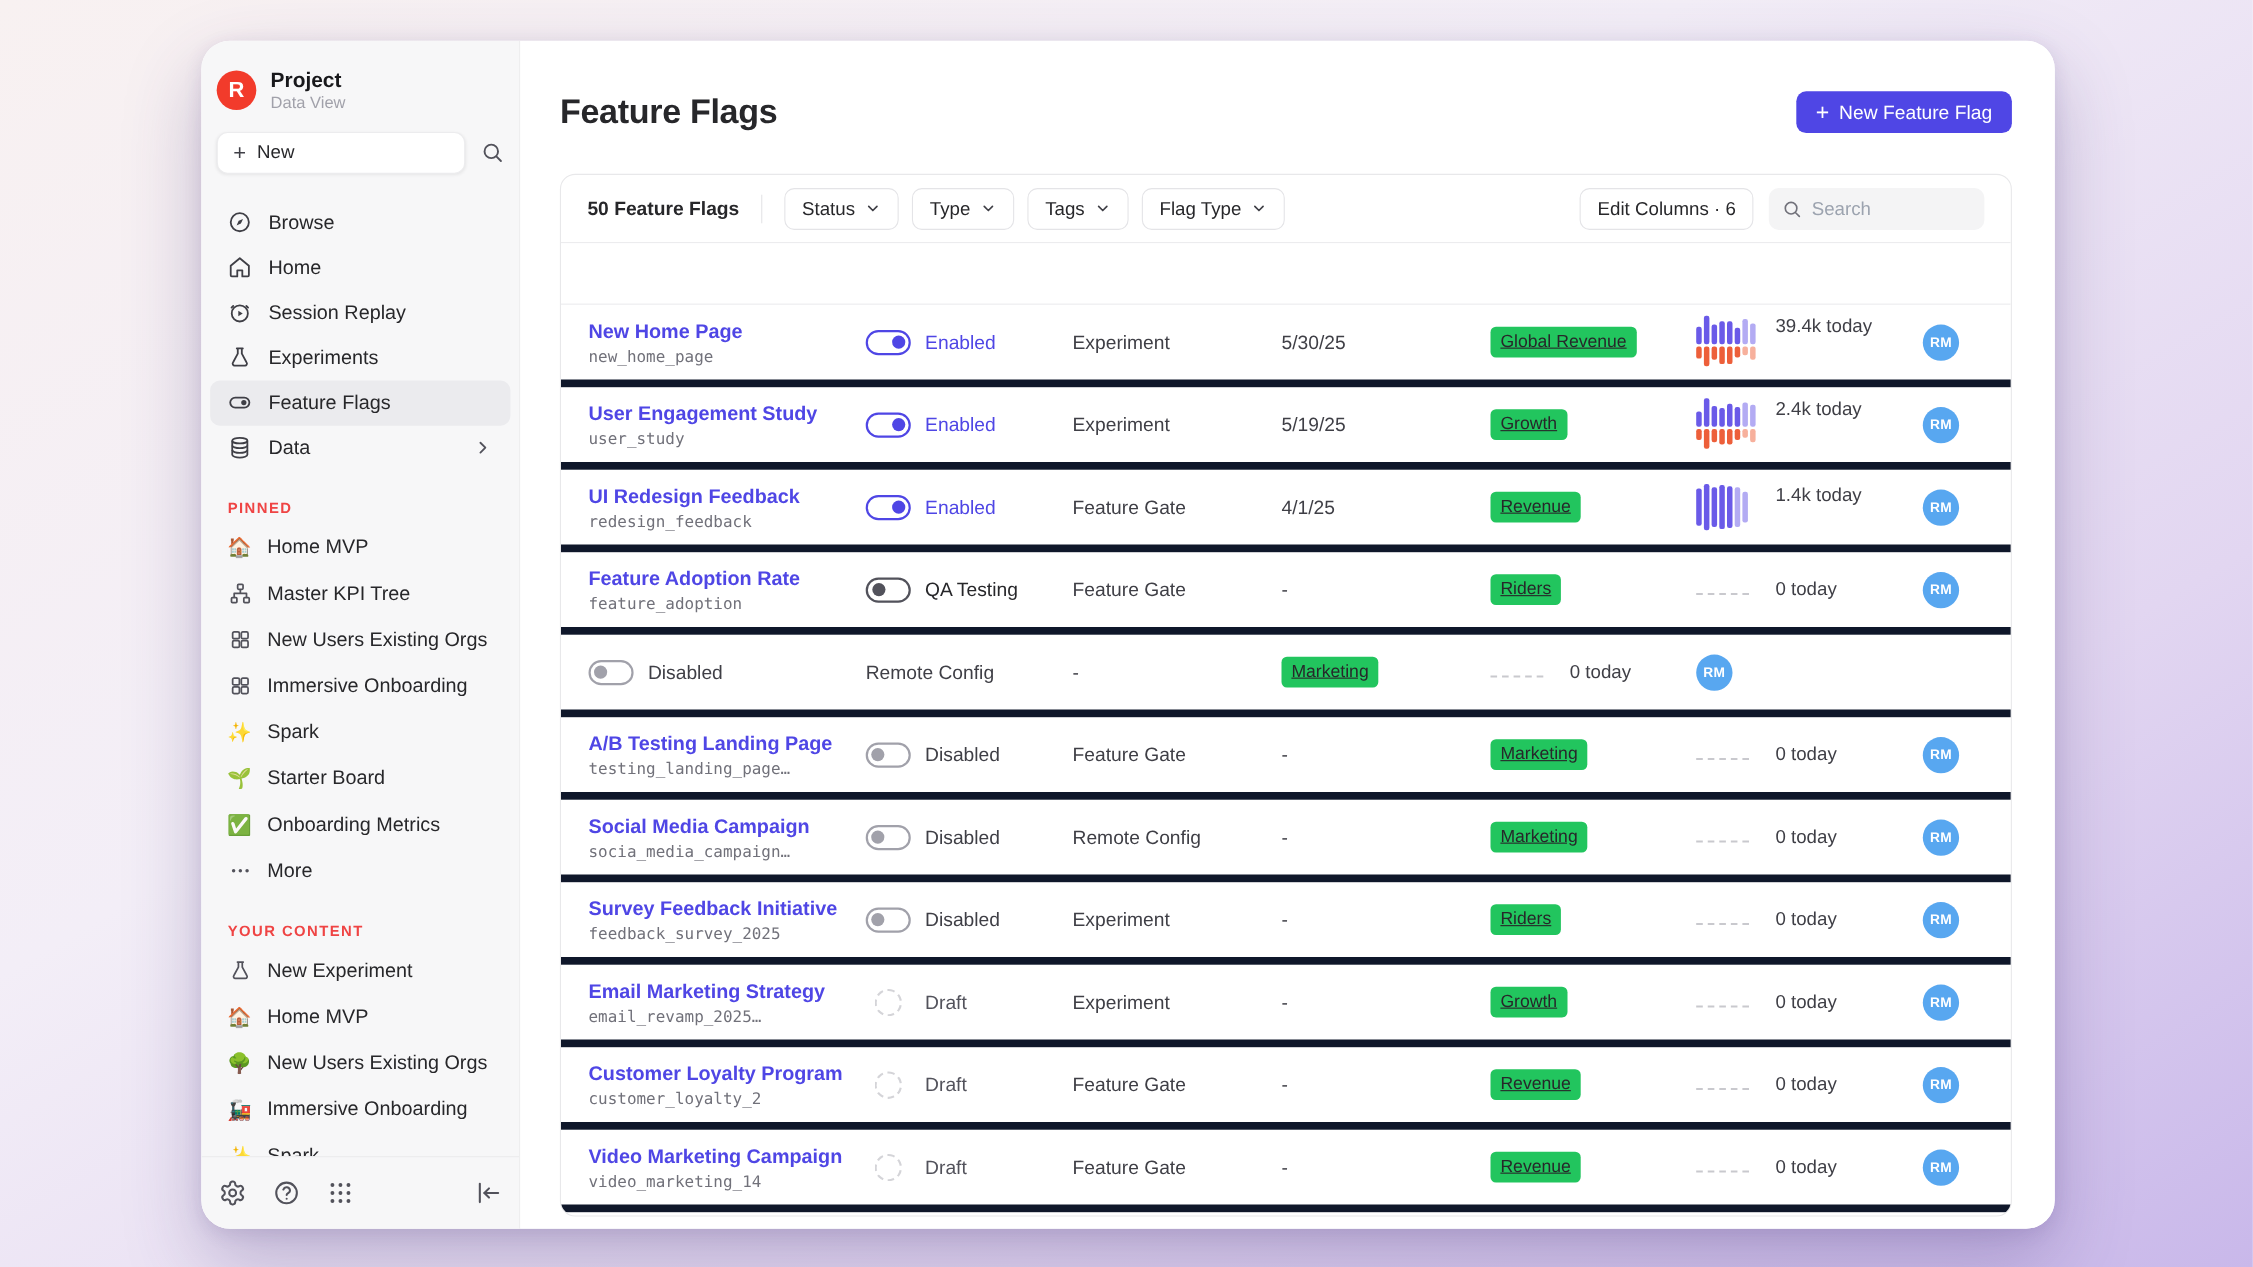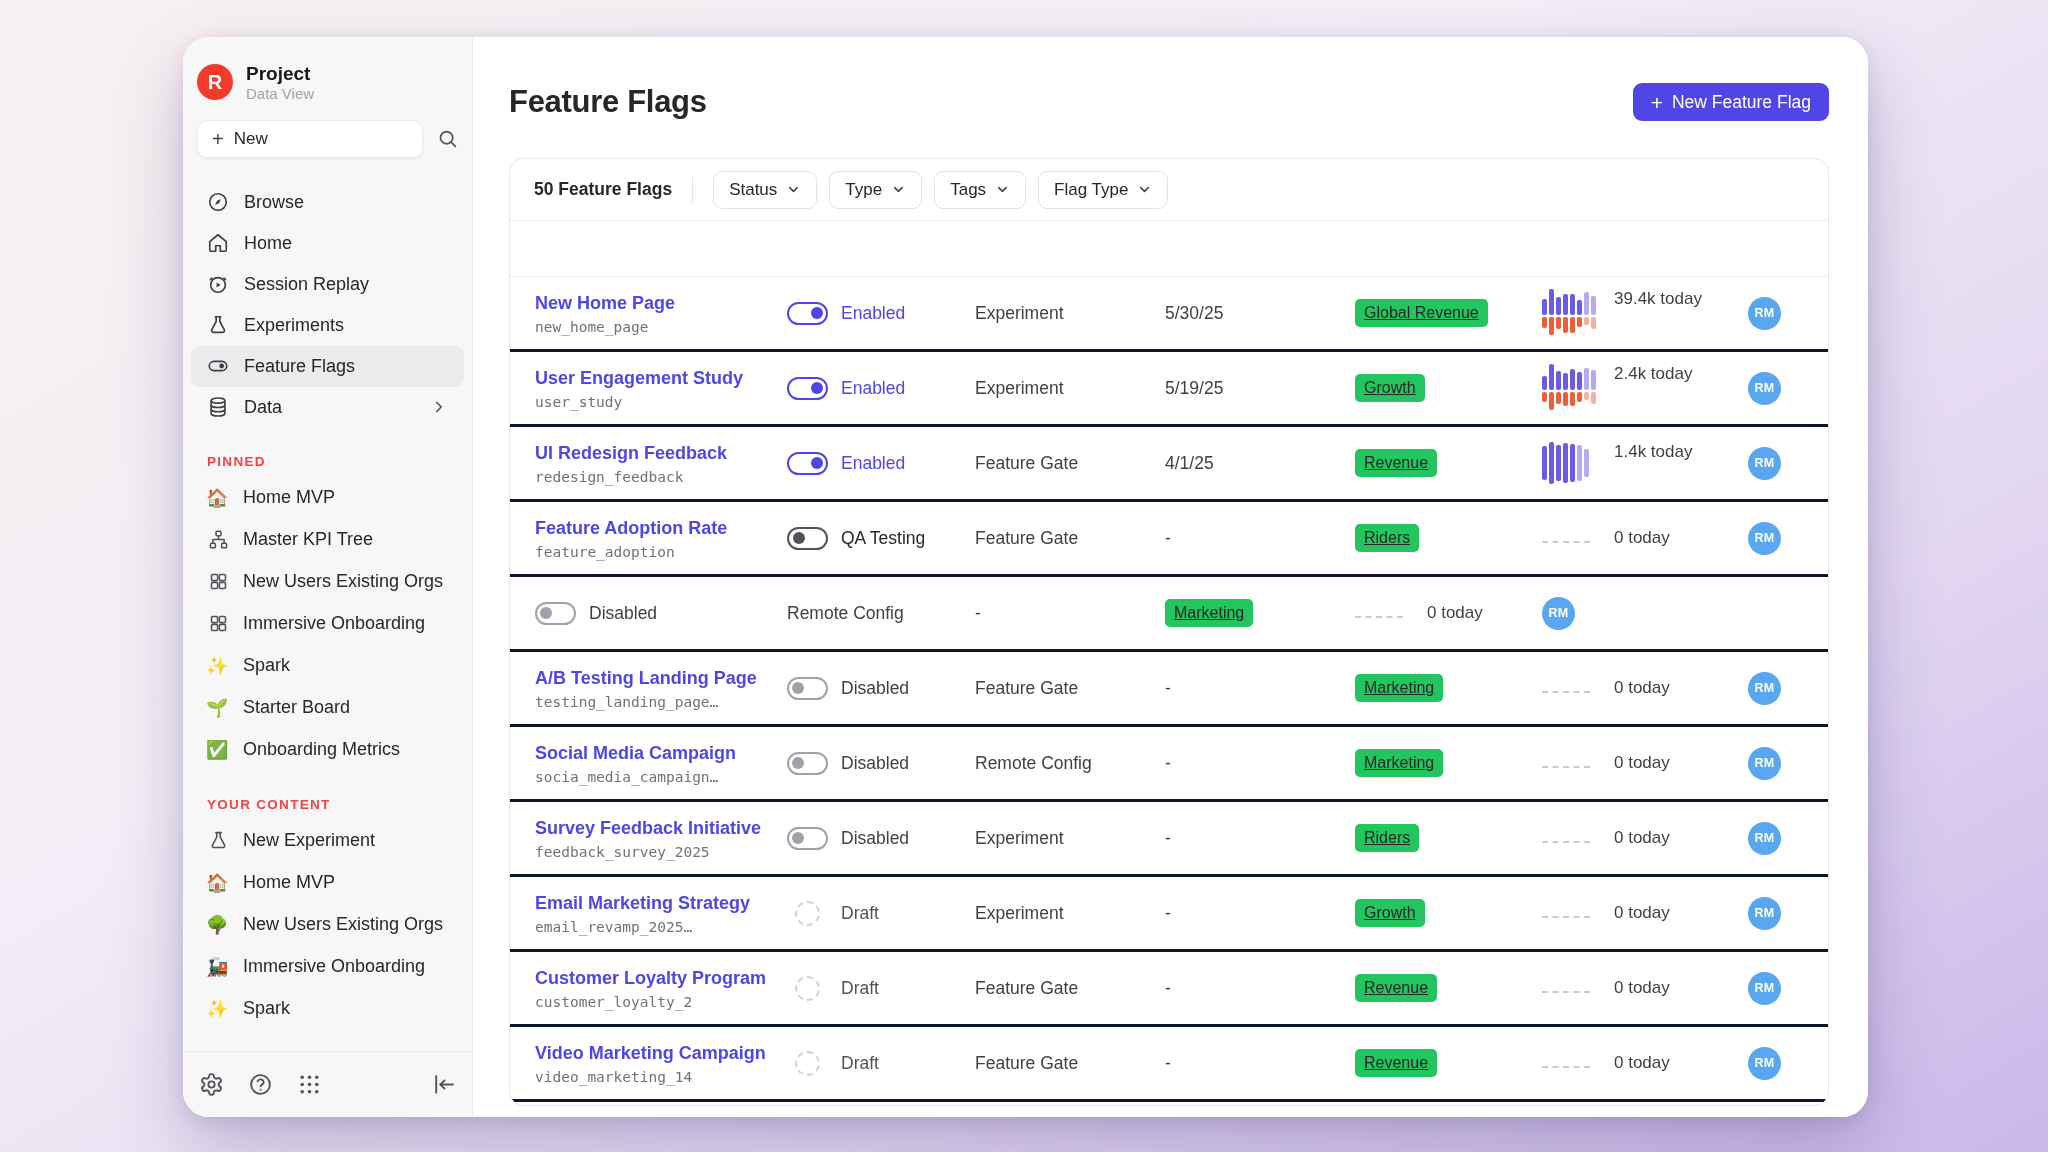--- a/index.html
+++ b/index.html
@@ -94,21 +94,21 @@
     border: none; background: transparent; outline: none; font-size: 17px; color: #27272a;
     width: 100%; font-family: inherit;
   }
   .searchbox input::placeholder { color: #9ca3af; }
   .thead, .trow {
     display: grid; grid-template-columns: 252px 188px 190px 190px 187px 206px 1fr;
     align-items: center; padding-left: 25px;
   }
   .thead { height: 56px; border-bottom: 1px solid #ececee; }
   .th { font-size: 17px; color: #71717a; cursor: pointer; }
-  .trow { height: 75px; border-bottom: 3px solid #0f172a; cursor: pointer; }
+  .trow { height: 75px; border-bottom: 7px solid #0f172a; cursor: pointer; }
   .flag-name { font-size: 18px; font-weight: 700; color: #4f46e5; line-height: 1.35; }
   .flag-key { font-family: "DejaVu Sans Mono", monospace; font-size: 14.5px; color: #71717a; margin-top: 3px; }
   .statuscell { display: flex; align-items: center; gap: 13px; }
   .toggle { width: 41px; height: 23px; border-radius: 12px; border: 2.5px solid; position: relative; flex: 0 0 41px; }
   .toggle .knob { width: 12px; height: 12px; border-radius: 50%; position: absolute; top: 50%; transform: translateY(-50%); }
   .st-enabled .toggle { border-color: #4f46e5; } .st-enabled .knob { background: #4f46e5; right: 3px; }
   .st-enabled .st-label { color: #4f46e5; }
   .st-qa .toggle { border-color: #52525b; } .st-qa .knob { background: #52525b; left: 4px; }
   .st-qa .st-label { color: #27272a; }
   .st-disabled .toggle { border-color: #a1a1aa; } .st-disabled .knob { background: #a1a1aa; left: 3px; }
@@ -268,20 +268,30 @@
           <span class="nav-ic">✨</span>
           <span>Spark</span>
         </div>
         <div class="sb-item">
           <span class="nav-ic">🌱</span>
           <span>Starter Board</span>
         </div>
         <div class="sb-item">
           <span class="nav-ic">✅</span>
           <span>Onboarding Metrics</span>
+        </div>
+        <div class="sb-item">
+          <span class="nav-ic">
+            <svg viewBox="0 0 24 24" fill="currentColor">
+              <circle cx="5" cy="12" r="1.8"></circle>
+              <circle cx="12" cy="12" r="1.8"></circle>
+              <circle cx="19" cy="12" r="1.8"></circle>
+            </svg>
+          </span>
+          <span>More</span>
         </div>
       </div>
 
     <div class="sb-label">YOUR CONTENT</div>
     <div>
 
     <div class="sb-item">
           <span class="nav-ic">
             <svg viewBox="0 0 24 24" fill="none" stroke="currentColor" stroke-width="1.8" stroke-linecap="round" stroke-linejoin="round">
               <path d="M9 3h6M10 3v5.2L5.4 16.7A2 2 0 0 0 7.2 20h9.6a2 2 0 0 0 1.8-3.3L14 8.2V3"></path>
@@ -377,20 +387,30 @@
                 <polyline points="6 9 12 15 18 9"></polyline>
               </svg>
             </button>
             <button class="pill">
               <span>Flag Type</span>
               <svg viewBox="0 0 24 24" fill="none" stroke="currentColor" stroke-width="2.4" stroke-linecap="round" stroke-linejoin="round">
                 <polyline points="6 9 12 15 18 9"></polyline>
               </svg>
             </button>
           </span>
+        <span class="toolbar-right">
+          <button class="edit-cols">Edit Columns · 6</button>
+          <span class="searchbox">
+            <svg viewBox="0 0 24 24" fill="none" stroke="currentColor" stroke-width="2" stroke-linecap="round">
+                <circle cx="11" cy="11" r="7"></circle>
+                <line x1="16.5" y1="16.5" x2="21" y2="21"></line>
+              </svg>
+            <input type="text" placeholder="Search" style="">
+          </span>
+        </span>
       </div>
 
       <div class="thead">
 
       <span class="th"></span>
           <span class="th"></span>
           <span class="th"></span>
           <span class="th"></span>
           <span class="th"></span>
           <span class="th"></span>

